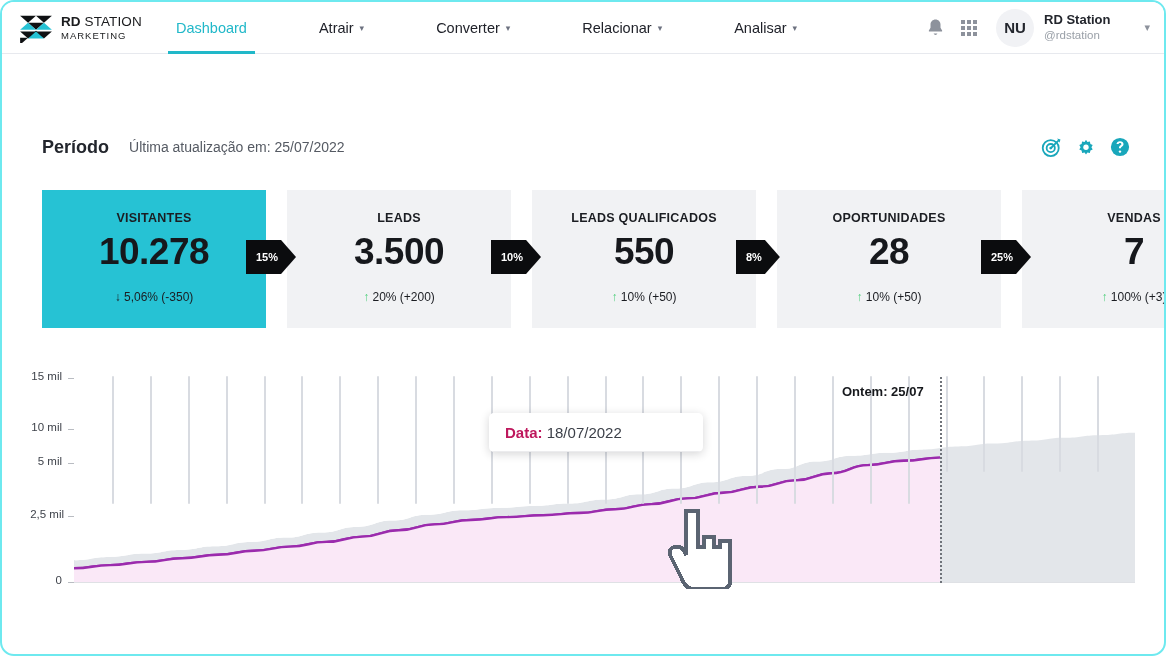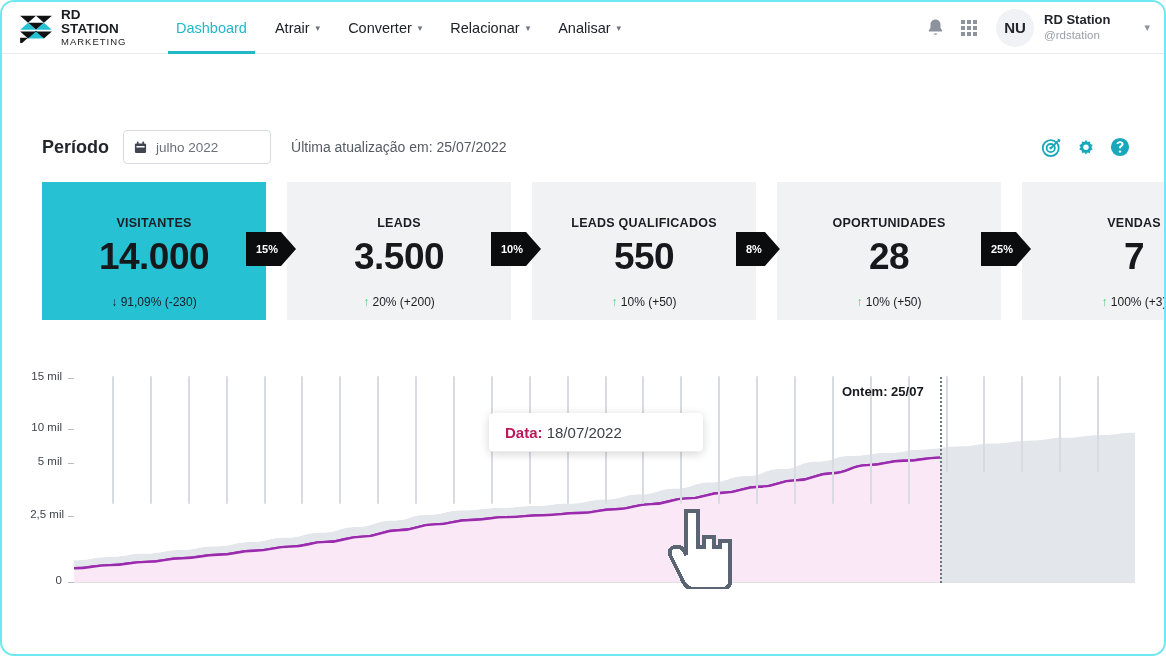--- a/index.html
+++ b/index.html
@@ -23,24 +23,24 @@
     position: absolute; left: 0; top: 0;
     width: 1162px; height: 52px;
     background: #fff;
     border-bottom: 1px solid #e7e9ee;
     display: flex; align-items: center;
   }
   .brand { display: flex; align-items: center; margin-left: 16px; width: 124px; }
   .brand-mark { width: 36px; height: 30px; margin-right: 7px; flex: none; }
   .brand-text { line-height: 1; }
   .brand-line1 { font-size: 13.5px; font-weight: bold; letter-spacing: .1px; color: #1b1c1e; }
-  .brand-line1 .thin { font-weight: bold; }
+  .brand-line1 .thin { font-weight: normal; }
   .brand-line2 { font-size: 9.5px; letter-spacing: 1.0px; color: #1b1c1e; margin-top: 2px; }
 
-  .nav { display: flex; align-items: stretch; height: 52px; margin-left: 20px; }
+  .nav { display: flex; align-items: stretch; height: 52px; margin-left: 20px; gap: 44px; }
   .nav-item {
     position: relative;
     display: flex; align-items: center;
     height: 52px; padding: 0 14px;
     font-size: 14.5px; color: #20222a; cursor: pointer;
     white-space: nowrap;
   }
   .nav-item.active { color: #21b8c9; }
   .nav-item.active::after {
     content: ""; position: absolute; left: 6px; right: 6px; bottom: 0;
@@ -78,21 +78,21 @@
   .period-value { font-size: 13.5px; color: #6b7079; }
   .last-update { margin-left: 20px; font-size: 14px; color: #555a63; }
   .period-tools { margin-left: auto; display: flex; align-items: center; padding-right: 34px; gap: 14px; }
   .tool-icon { color: #19a7bb; cursor: pointer; display: flex; }
 
   
   .funnel { position: absolute; left: 40px; top: 180px; display: flex; }
   .card {
     width: 224px; height: 138px; background: #f1f2f4;
     display: flex; flex-direction: column; align-items: center;
-    padding-top: 34px; position: relative;
+    padding-top: 21px; position: relative; margin-top: 8px;
   }
   .card.first { background: #26c2d4; width: 224px; }
   .card + .card { margin-left: 21px; }
   .card-title { font-size: 12.5px; font-weight: bold; letter-spacing: .25px; color: #1b1d22; text-align: center; }
   .card-value { font-size: 37px; font-weight: bold; color: #16181c; margin-top: 6px; letter-spacing: -.5px; }
   .card-delta { font-size: 12px; color: #1b1d22; margin-top: 17px; }
   .card-delta .arrow-up { color: #4ecf7b; font-weight: bold; }
   .card-delta .arrow-down { color: #1b1d22; font-weight: bold; }
 
   .conv {
@@ -218,29 +218,20 @@
       <div class="acct">
         <div class="acct-name">RD Station</div>
         <div class="acct-handle">@rdstation</div>
       </div>
       <div class="acct-caret">▾</div>
     </div>
   </div>
 
   <div class="period-row">
     <div class="period-label">Período</div>
-    <div class="period-select">
-      <svg class="cal-icon" viewBox="0 0 14 14">
-        <rect x="1" y="2.6" width="12" height="10.4" rx="1.3" fill="#3f4450"></rect>
-        <rect x="2.6" y="5.4" width="8.8" height="1.6" fill="#fff"></rect>
-        <rect x="3.2" y="0.6" width="1.7" height="3" rx=".7" fill="#3f4450"></rect>
-        <rect x="9.1" y="0.6" width="1.7" height="3" rx=".7" fill="#3f4450"></rect>
-      </svg>
-      <span class="period-value" title="Selecione o período">julho 2022</span>
-    </div>
     <div class="last-update">Última atualização em: 25/07/2022</div>
 
     <div class="period-tools">
       <span class="tool-icon">
         <svg width="21" height="21" viewBox="0 0 22 22">
           <circle cx="10.2" cy="11.6" r="8.4" fill="none" stroke="#19a7bb" stroke-width="1.9"></circle>
           <circle cx="10.2" cy="11.6" r="4.3" fill="none" stroke="#19a7bb" stroke-width="1.9"></circle>
           <circle cx="10.2" cy="11.6" r="1.5" fill="#19a7bb"></circle>
           <path d="M11 11l7-7" stroke="#19a7bb" stroke-width="1.9" stroke-linecap="round"></path>
           <path d="M17 1.6l3.4 1-1 3.4z" fill="#19a7bb"></path>
@@ -259,24 +250,24 @@
           <circle cx="10" cy="14.6" r="1.2" fill="#fff"></circle>
         </svg>
       </span>
     </div>
   </div>
 
   <div class="funnel">
 
     <div class="card first">
       <div class="card-title">VISITANTES</div>
-      <div class="card-value">14.000</div>
+      <div class="card-value">10.278</div>
       <div class="card-delta">
         <span class="arrow-down">↓</span>
-        <span>91,09% (-230)</span>
+        <span>5,06% (-350)</span>
       </div>
       <div class="conv" style="left:204px;">
         <span>15%</span>
       </div>
     </div>
 
     <div class="card">
       <div class="card-title">LEADS</div>
       <div class="card-value">3.500</div>
       <div class="card-delta">

